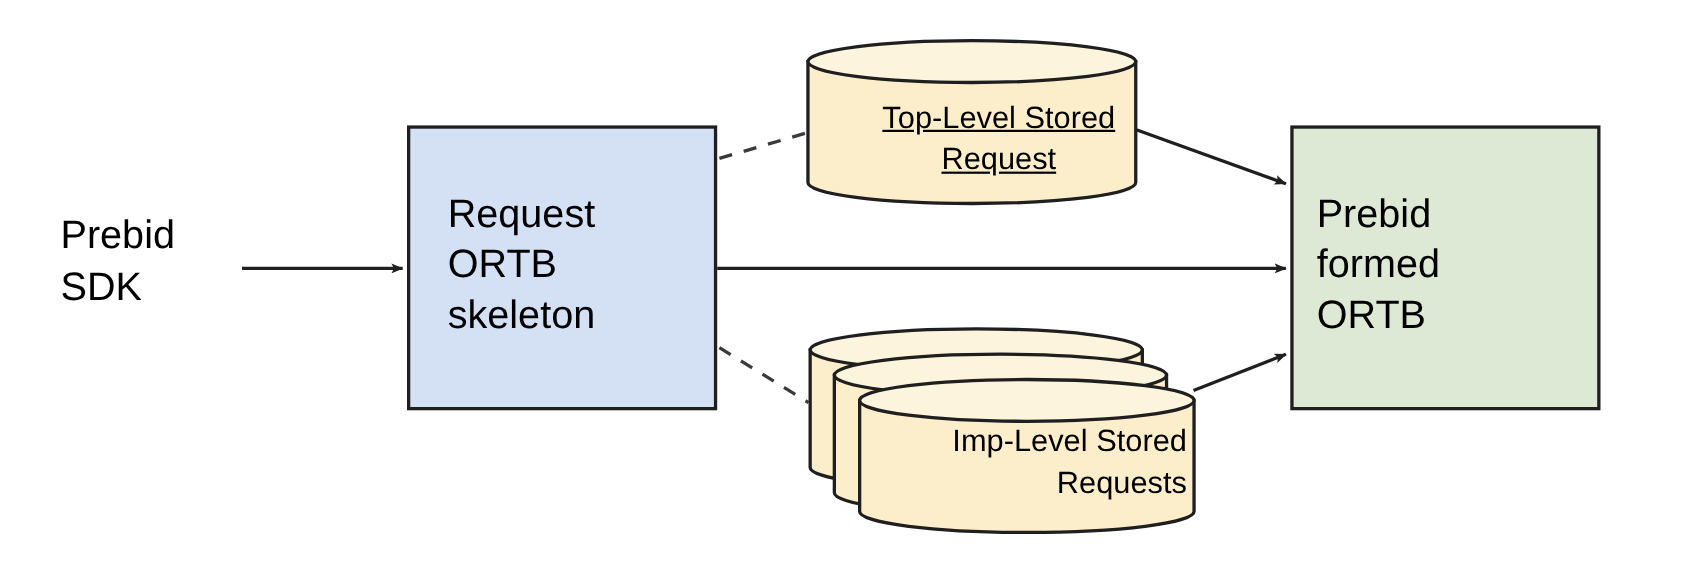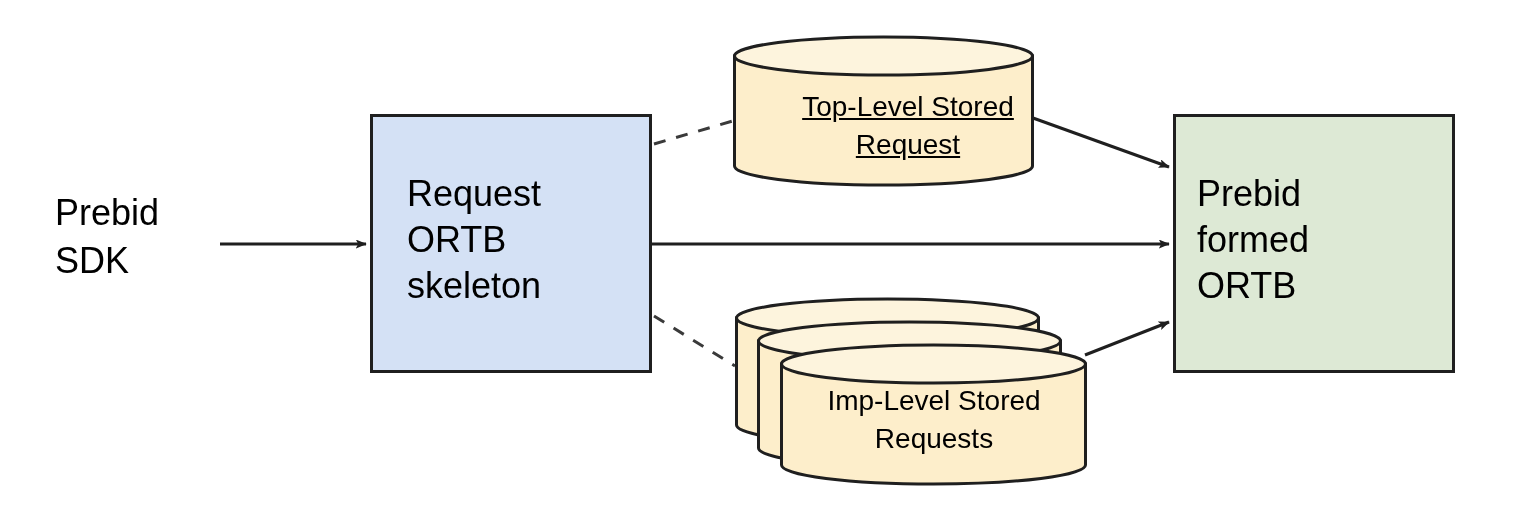--- a/index.html
+++ b/index.html
@@ -116,20 +116,20 @@
   <div class="node-label source-label" style="left:55px; top:189px; width:260px;">Prebid
 SDK</div>
 
   <div class="node-label box-label" style="left:407px; top:171px; width:240px;">Request
 ORTB
 skeleton</div>
 
   <div class="node-label cyl-label" style="left:764px; top:88px; width:288px;text-decoration:underline;">Top-Level Stored
 Request</div>
 
-  <div class="node-label cyl-label" style="left:789px; top:382px; width:290px;">Imp-Level Stored
+  <div class="node-label cyl-label" style="left:789px; top:382px; width:290px;text-align:right;">Imp-Level Stored
 Requests</div>
 
   <div class="node-label box-label" style="left:1197px; top:171px; width:240px;">Prebid
 formed
 ORTB</div>
 
 </div>
 
 </body></html>

